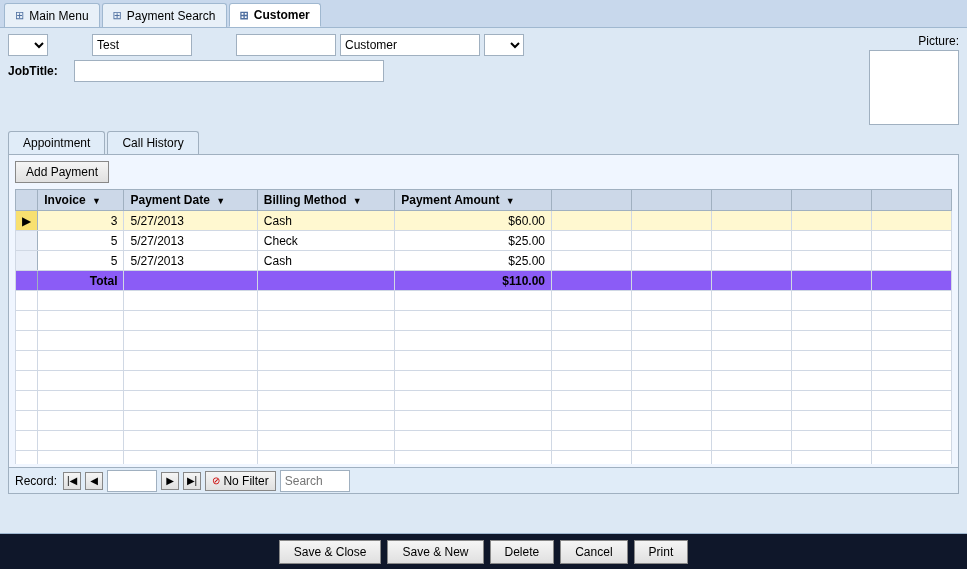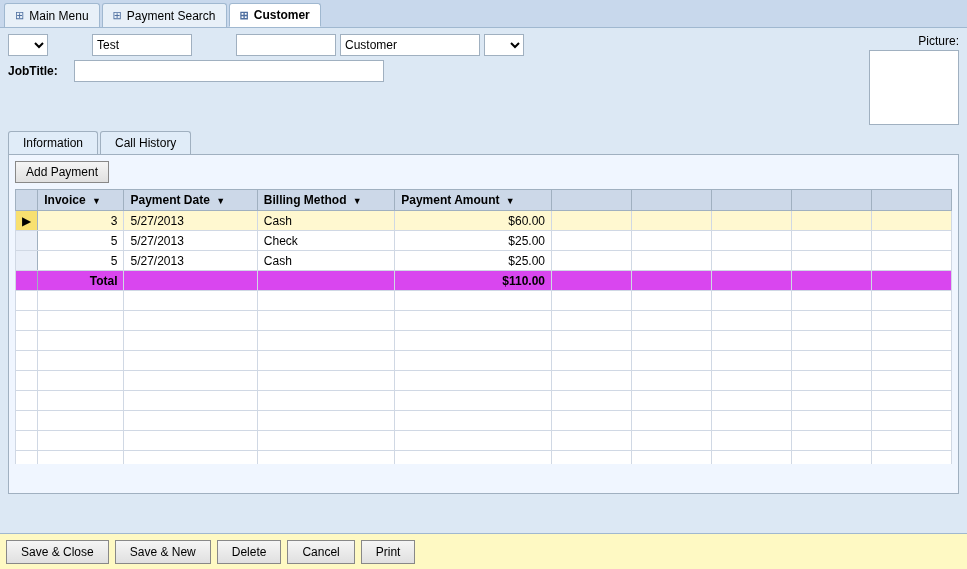--- a/index.html
+++ b/index.html
@@ -198,21 +198,21 @@
       border-right: 1px solid #a0b0c0;
       text-align: center;
     }
     .data-grid td.row-indicator.selected {
       background: #f8e070;
     }
     .data-grid td.number {
       text-align: right;
     }
     .data-grid tr.total-row td {
-      background: #d946ef;
+      background: #8b5cf6;
       font-weight: bold;
     }
     .data-grid tr.selected-row td {
       background: #fff8d0;
     }
     .data-grid tr.empty-row td {
       background: white;
       height: 20px;
     }
 
@@ -270,24 +270,25 @@
       height: 20px;
       border: 1px solid #a0b0c0;
       background: white;
       padding: 0 4px;
       font-size: 12px;
     }
 
     
     .bottom-buttons {
       display: flex;
+      justify-content: center;
       align-items: center;
       gap: 6px;
       padding: 6px;
-      background: #fef9c3;
+      background: #0f172a;
       border-top: 1px solid #a0b8d0;
       height: 36px;
     }
     .action-btn {
       padding: 3px 14px;
       border: 1px solid #888;
       background: linear-gradient(to bottom, #f5f5f5, #e0e0e0);
       font-size: 12px;
       cursor: pointer;
       height: 24px;
@@ -348,21 +349,21 @@
     </div>
 
     <div class="picture-box">
       <span class="picture-label">Picture:</span>
       <div class="picture-placeholder"></div>
     </div>
   </div>
 
   <div class="content-tabs">
     <div class="content-tab">
-      <span>Information</span>
+      <span>Appointment</span>
     </div>
     <div class="content-tab">
       <span>Call History</span>
     </div>
   </div>
 
   <div class="tab-panel">
     <button class="add-payment-btn">Add Payment</button>
 
     <div class="grid-wrapper">
@@ -549,20 +550,33 @@
               <td></td>
               <td></td>
               <td></td>
               <td></td>
             </tr>
           </tbody>
       </table>
     </div>
 
     
+    <div class="record-nav">
+      <span class="record-label">Record:</span>
+      <button class="nav-btn">|◀</button>
+      <button class="nav-btn">◀</button>
+      <input type="text" class="record-input" value="" style="">
+      <button class="nav-btn">▶</button>
+      <button class="nav-btn">▶|</button>
+      <button class="no-filter-btn">
+        <span style="color:#c00; font-size:10px;">⊘</span>
+        <span>No Filter</span>
+      </button>
+      <input type="text" class="search-input" placeholder="Search" style="">
+    </div>
   </div>
 
 </div>
 
 <div class="bottom-buttons">
   <button class="action-btn">Save &amp; Close</button>
   <button class="action-btn">Save &amp; New</button>
   <button class="action-btn">Delete</button>
   <button class="action-btn">Cancel</button>
   <button class="action-btn">Print</button>

